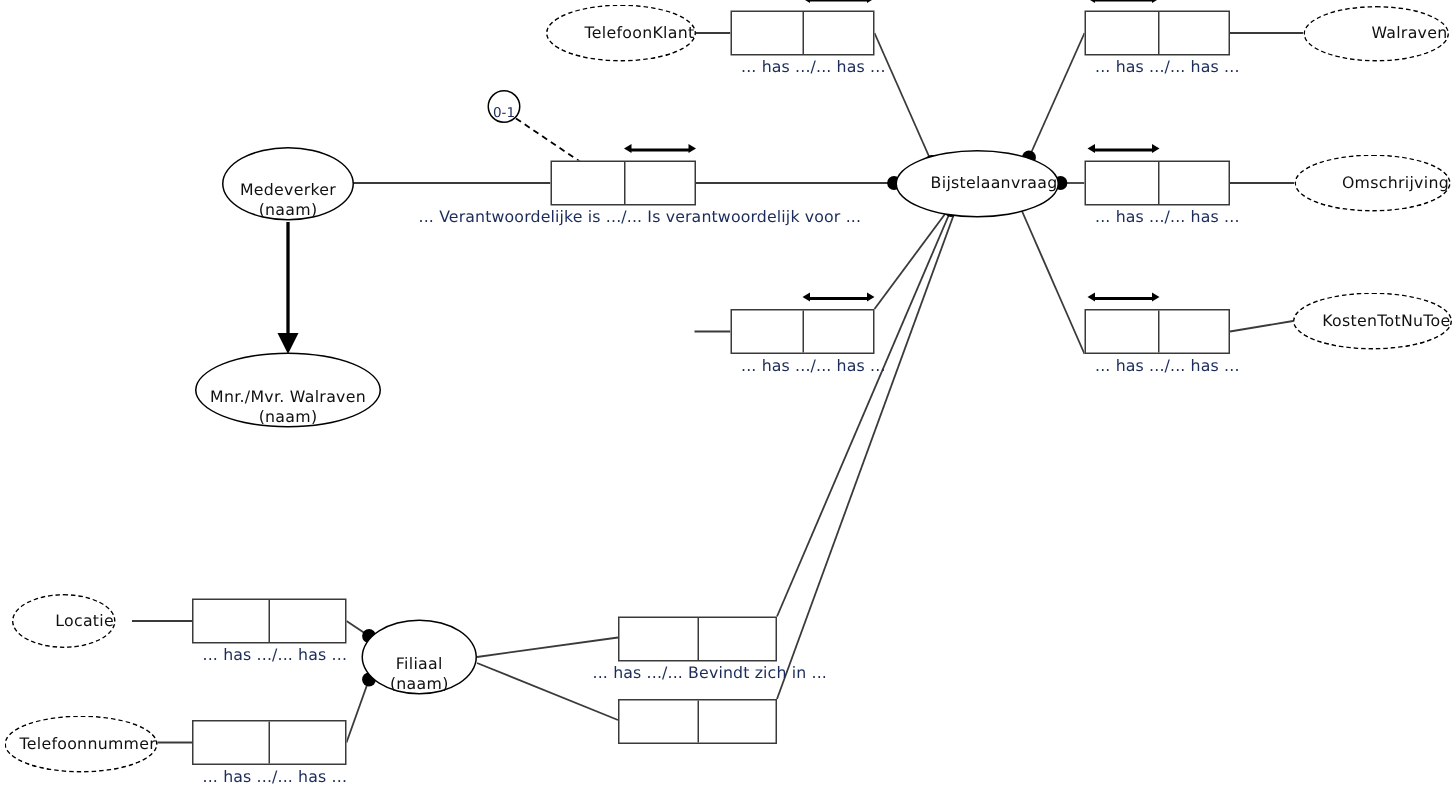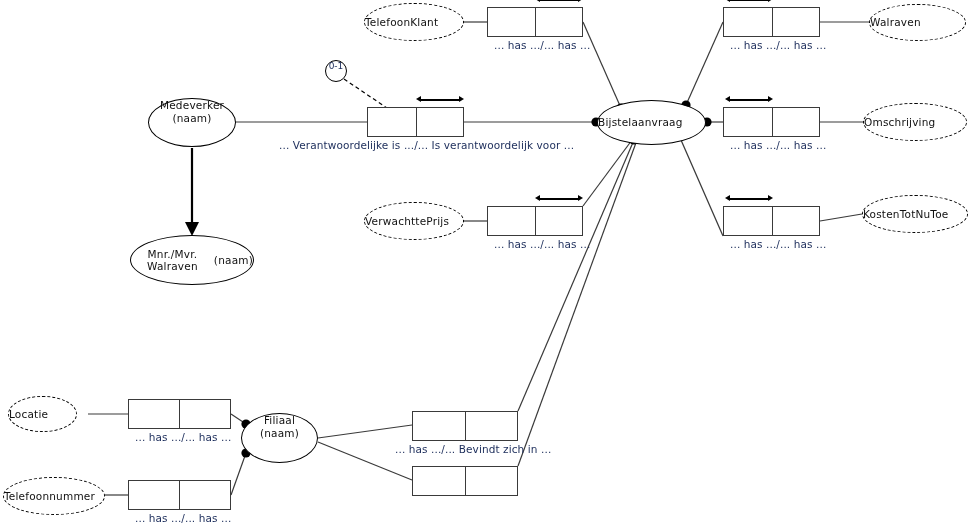--- a/index.html
+++ b/index.html
@@ -22,21 +22,21 @@
     top: 0;
     width: 970px;
     height: 525px;
   }
   
   .node {
     position: absolute;
     box-sizing: border-box;
     display: flex;
     align-items: center;
-    justify-content: flex-start;
+    justify-content: flex-end;
     text-align: center;
     border-radius: 50%;
     background: #ffffff;
     color: #101010;
     font-size: 10.5px;
     line-height: 12.5px;
     letter-spacing: 0.2px;
     z-index: 4;
   }
   .node.entity {
@@ -101,21 +101,21 @@
 
   
   .constraint {
     position: absolute;
     width: 20px;
     height: 20px;
     border: 1.2px solid #000000;
     border-radius: 50%;
     background: #ffffff;
     display: flex;
-    align-items: flex-start;
+    align-items: flex-end;
     justify-content: center;
     font-size: 9px;
     color: #1b2c5a;
     z-index: 6;
   }
 </style>
 </head>
 <body>
 
 <div id="canvas">
@@ -252,28 +252,25 @@
       <div class="cell" style="width:48px;"></div>
       <div class="cell" style="width:48px;"></div>
     </div>
     <div class="predicate" style="left:7px; top:32px;">... has .../... has ...</div>
   </div>
 
   <div class="node value" style="left:863px; top:103px; width:104px; height:38px;">
     <span>Omschrijving</span>
   </div>
 
-  <div class="node entity" style="left:130px; top:235px; width:124px; height:50px; flex-direction:row;">
+  <div class="node entity" style="left:130px; top:235px; width:124px; height:50px; flex-direction:column;">
     <span>Mnr./Mvr. Walraven</span>
     <span>(naam)</span>
   </div>
 
-  <div class="node value" style="left:364px; top:202px; width:100px; height:38px;">
-    <span>VerwachttePrijs</span>
-  </div>
 
   <div class="fact" style="left:487px; top:206px; width:96px; height:30px;">
     <div class="uq" style="left:48px; top:-11px; width:48px;">
       <span class="tipL"></span>
       <span class="bar"></span>
       <span class="tipR"></span>
     </div>
     <div class="cells" style="width:96px; height:30px;">
       <div class="cell" style="width:48px;"></div>
       <div class="cell" style="width:48px;"></div>

